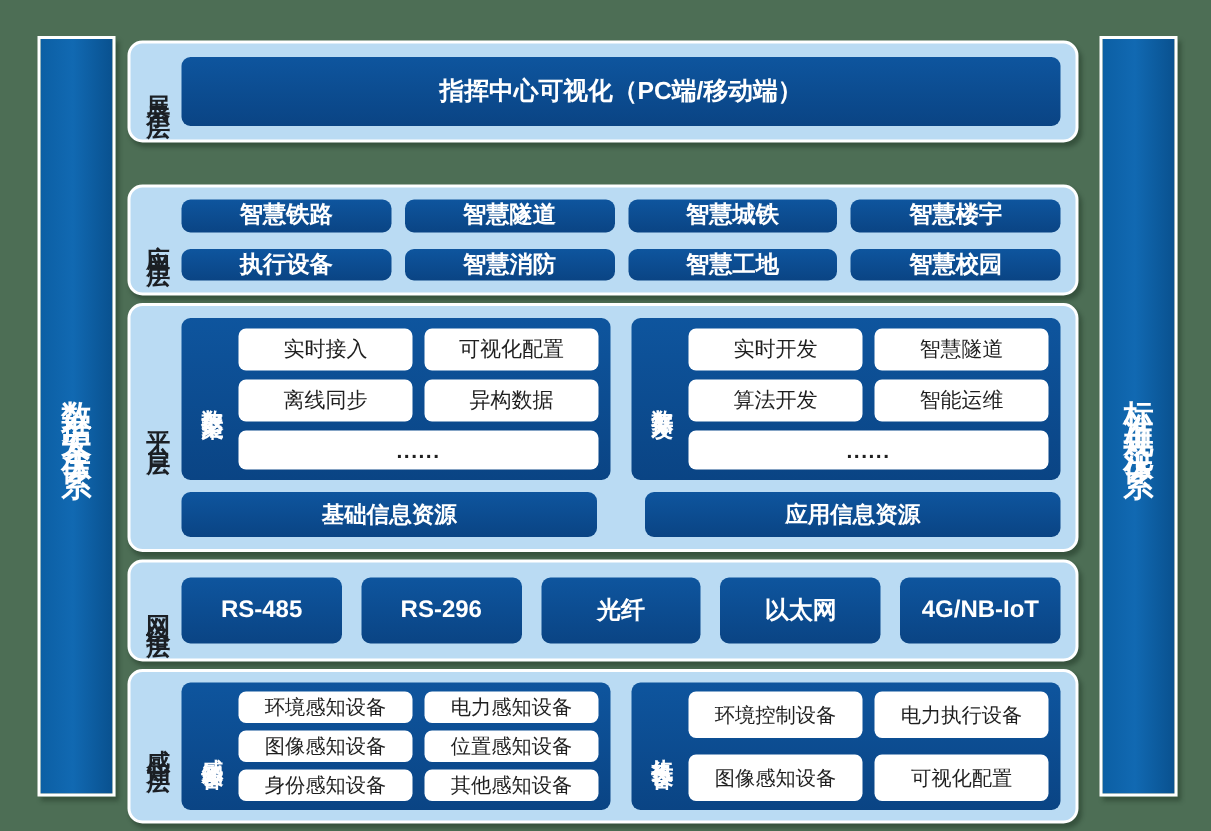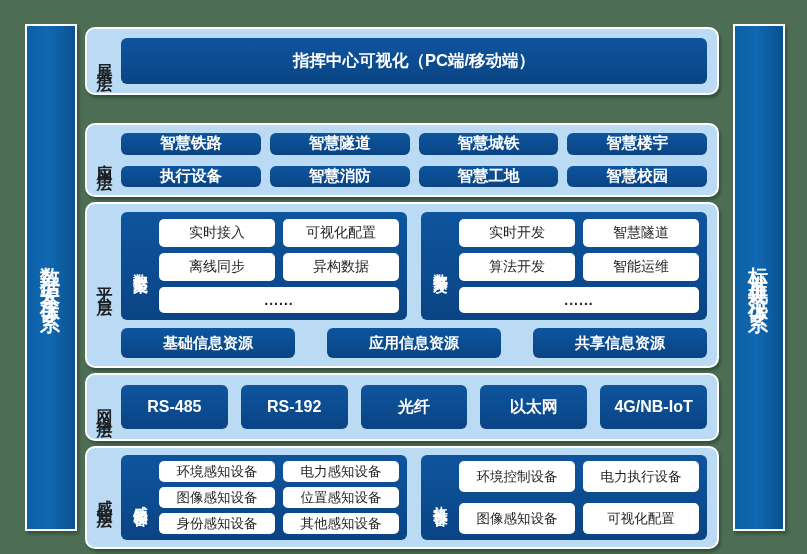--- a/index.html
+++ b/index.html
@@ -164,32 +164,31 @@
             <div class="chip">智慧隧道</div>
             <div class="chip">算法开发</div>
             <div class="chip">智能运维</div>
             <div class="chip chip-span">......</div>
           </div>
         </div>
       </div>
       <div class="resources-row">
         <div class="navy resource-bar">基础信息资源</div>
         <div class="navy resource-bar">应用信息资源</div>
-        <div class="navy resource-bar">共享信息资源</div>
       </div>
     </div>
   </section>
 
   <section class="panel p4">
     <div class="layer-label">
       <span class="vtext">网络层</span>
     </div>
     <div class="panel-content">
       <div class="navy net-btn">RS-485</div>
-      <div class="navy net-btn">RS-192</div>
+      <div class="navy net-btn">RS-296</div>
       <div class="navy net-btn">光纤</div>
       <div class="navy net-btn">以太网</div>
       <div class="navy net-btn">4G/NB-IoT</div>
     </div>
   </section>
 
   <section class="panel p5">
     <div class="layer-label">
       <span class="vtext">感知层</span>
     </div>

